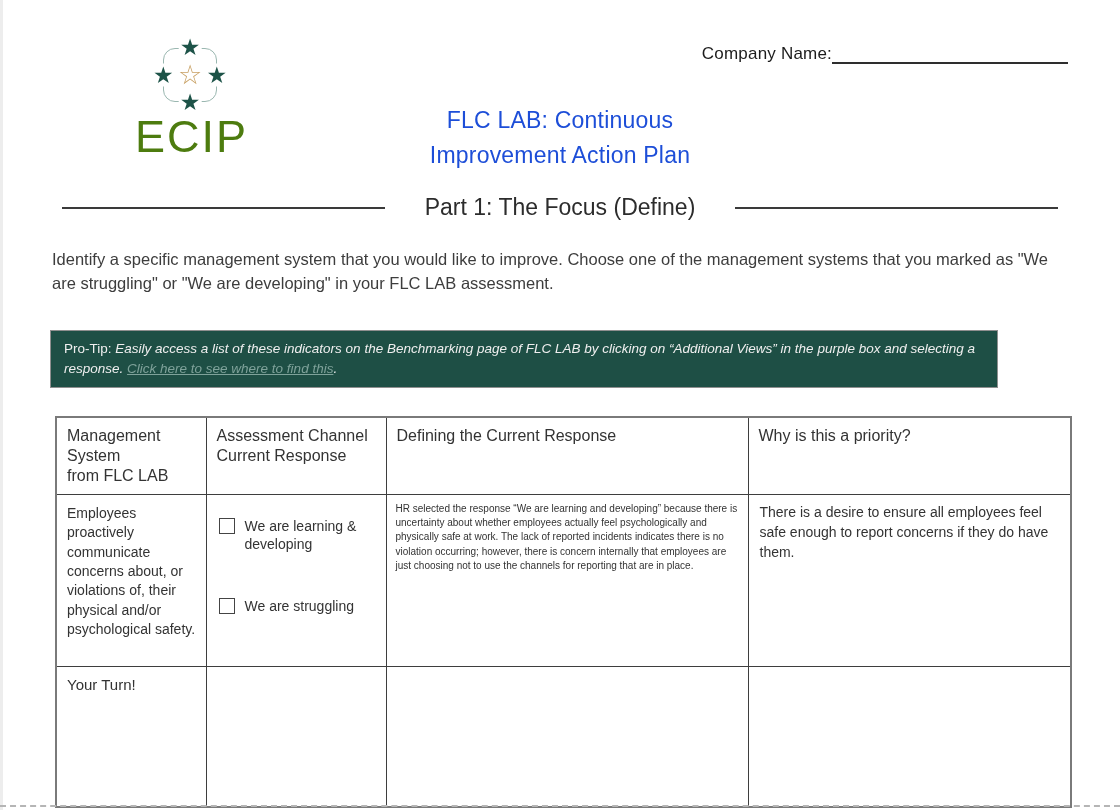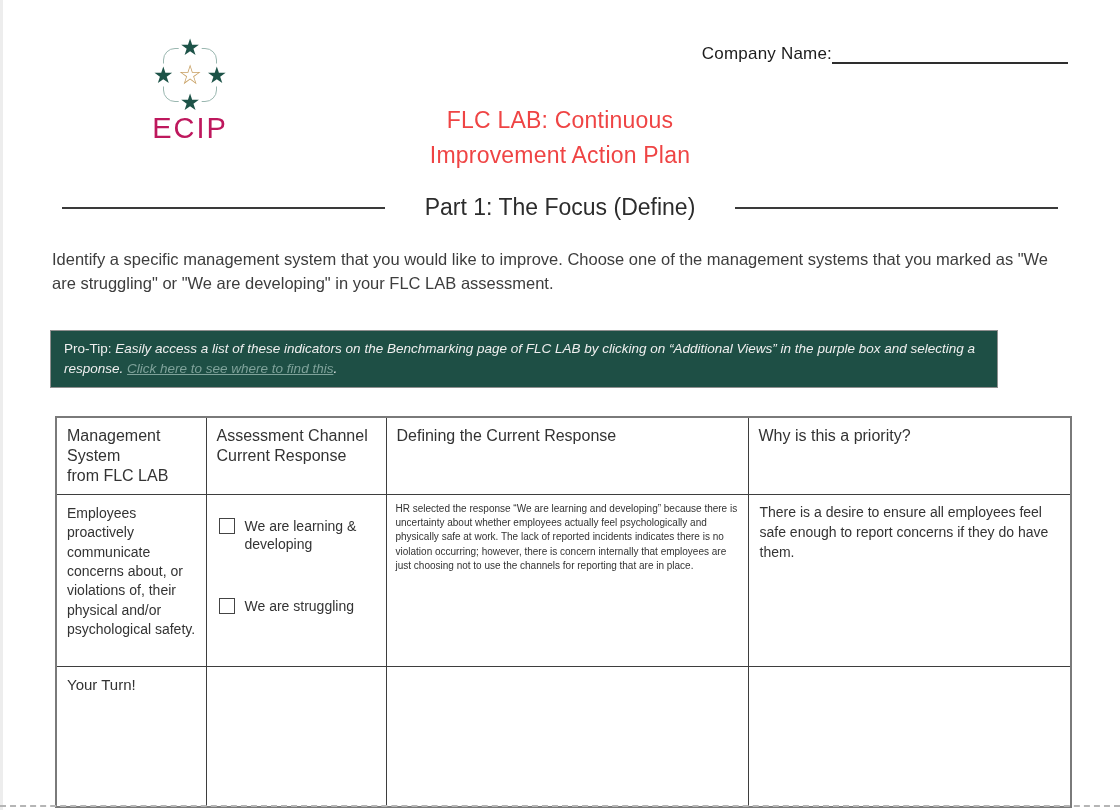--- a/index.html
+++ b/index.html
@@ -28,30 +28,30 @@
     position: relative; margin: 6px auto 0; width: 54px; height: 54px;
     border: 1.6px solid #9ab7b0; border-radius: 12px;
   }
   .star { position: absolute; line-height: 1; background: #ffffff; color: #1d5348; font-size: 23px; padding: 0 1px; }
   .star.top    { left: 50%; top: -13px; transform: translateX(-50%); }
   .star.bottom { left: 50%; bottom: -13px; transform: translateX(-50%); }
   .star.left   { left: -12px; top: 50%; transform: translateY(-50%); }
   .star.right  { right: -12px; top: 50%; transform: translateY(-50%); }
   .star.center { left: 50%; top: 50%; transform: translate(-50%,-50%); color: #c9a266; font-size: 27px; background: transparent; }
   .logo-text {
-    margin-top: 12px; font-size: 29px; letter-spacing: 2px; color: #be185d; line-height: 1;
+    margin-top: 12px; font-size: 45px; letter-spacing: 2px; color: #4d7c0f; line-height: 1;
   }
 
   .company { position: absolute; right: 52px; top: 44px; display: flex; align-items: flex-end; }
   .company-label { font-size: 17px; color: #1c1c1c; letter-spacing: .2px; }
   .company-blank { display: inline-block; width: 236px; height: 16px; border-bottom: 2px solid #2e2e2e; }
 
   .doc-title {
     position: absolute; left: 0; right: 0; top: 103px; text-align: center;
-    color: #ef4444; font-size: 23px; line-height: 1.5; letter-spacing: .2px;
+    color: #1d4ed8; font-size: 23px; line-height: 1.5; letter-spacing: .2px;
   }
 
   
   .part-divider {
     display: flex; align-items: center; margin: 2px 62px 0;
   }
   .rule { flex: 1; height: 2px; background: #3a3a3a; }
   .part-heading {
     margin: 0 40px; font-size: 23px; font-weight: normal; color: #2c2c2c; white-space: nowrap;
   }

